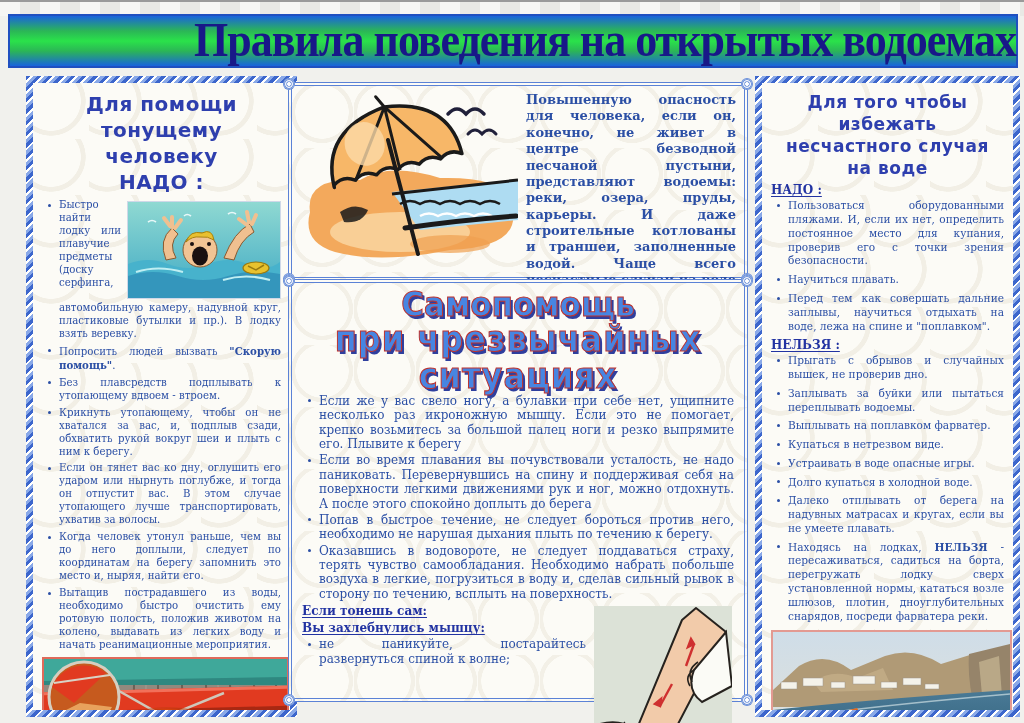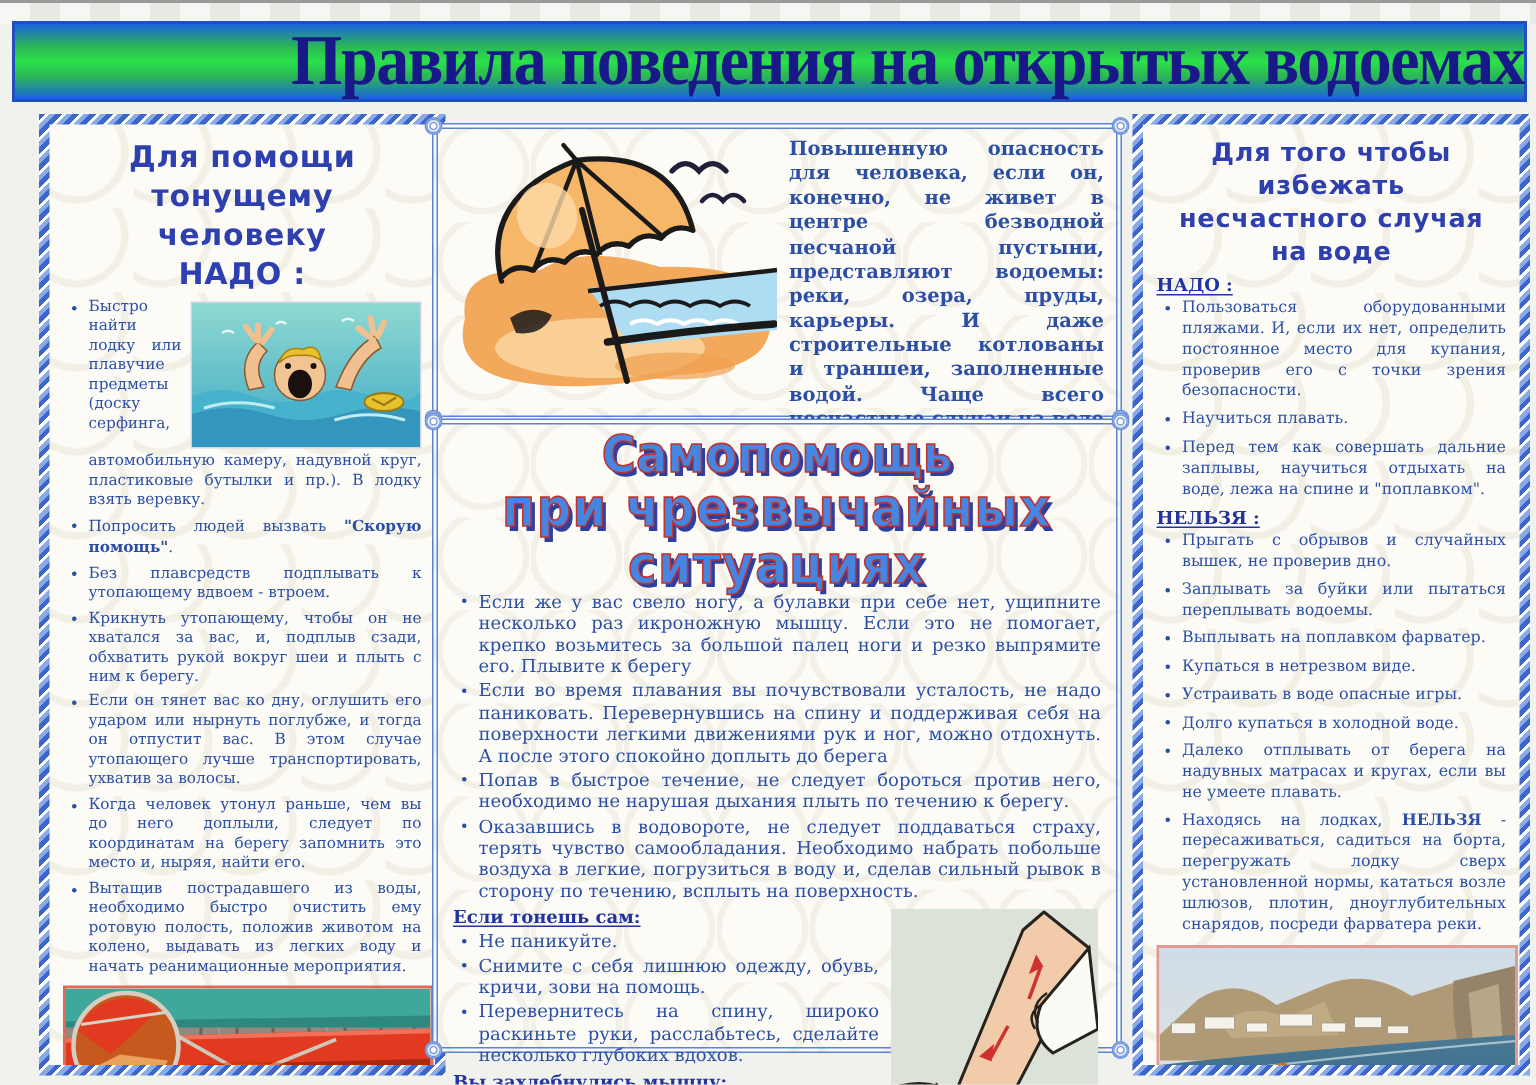--- a/index.html
+++ b/index.html
@@ -308,25 +308,20 @@
             <path d="M92,60 L100,38" fill="none"></path>
               <path d="M100,38 l-6,3 l3,-8 l3,5 z"></path>
             <path d="M78,78 L66,100" fill="none"></path>
               <path d="M66,100 l1,-7 l-6,5 l5,2 z"></path>
             <path d="M38,142 L50,132" fill="none"></path>
               <path d="M50,132 l-7,1 l5,-6 l2,5 z"></path>
           </g>
         </svg>
       </span>
       <div class="sub-head">Если тонешь сам:</div>
-      <ul class="blist">
-        <li><span>Не паникуйте.</span></li>
-        <li><span>Снимите с себя лишнюю одежду, обувь, кричи, зови на помощь.</span></li>
-        <li><span>Перевернитесь на спину, широко раскиньте руки, расслабьтесь, сделайте несколько глубоких вдохов.</span></li>
-      </ul>
       <div class="sub-head">Вы захлебнулись мышцу:</div>
       <ul class="blist">
         <li><span>не паникуйте, постарайтесь развернуться спиной к волне;</span></li>
 
       </ul>
     </div>
   </div>
 </div>
 
 <div class="chain-panel panel-right">

